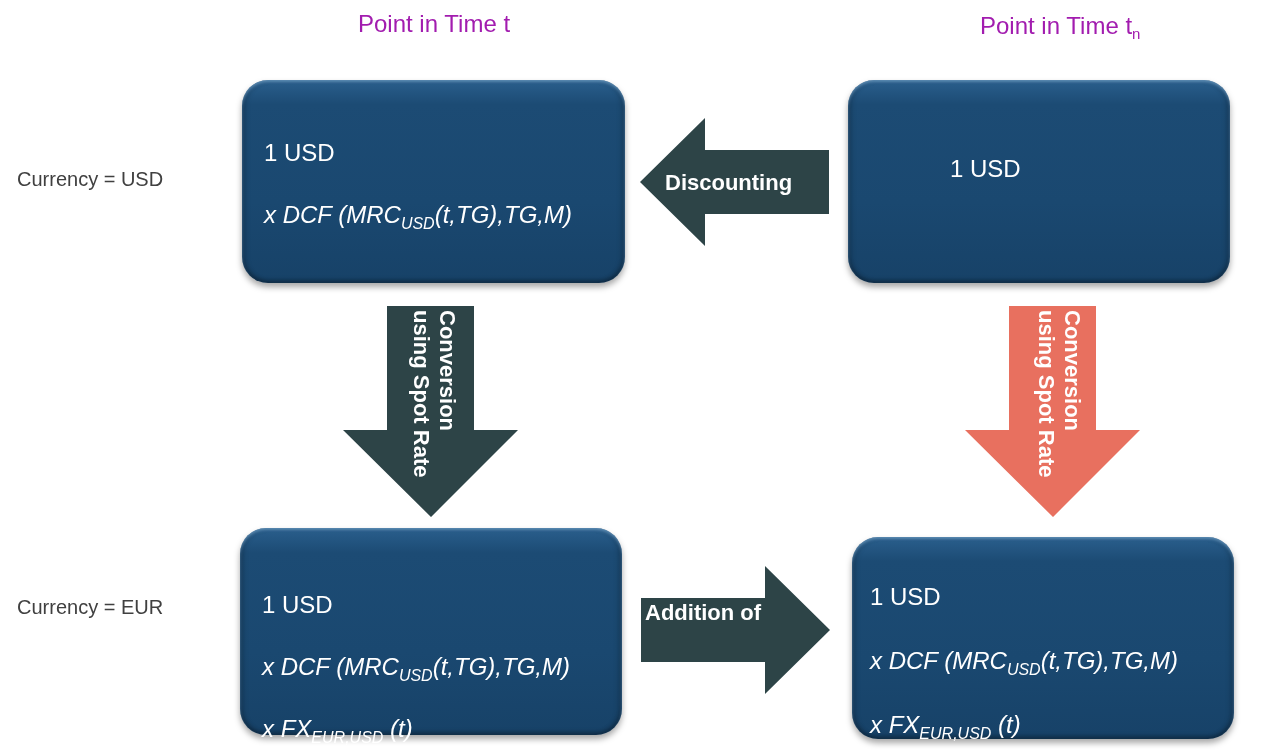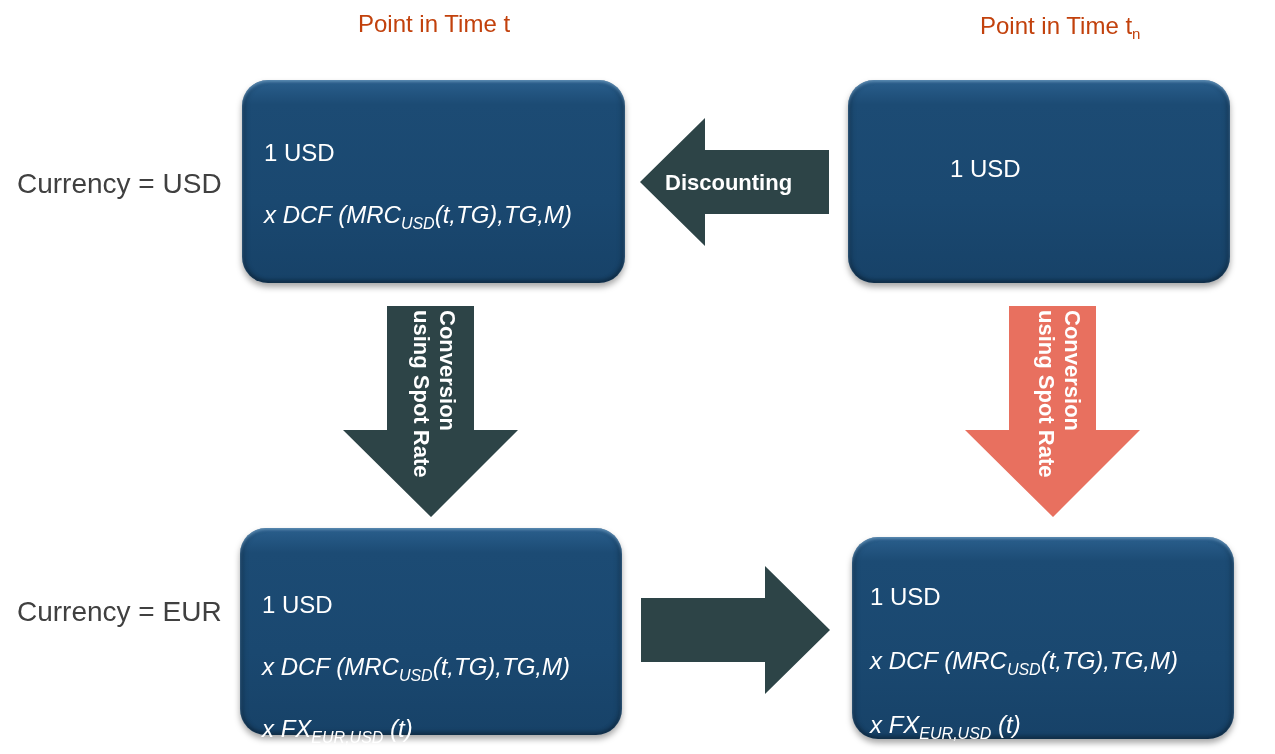--- a/index.html
+++ b/index.html
@@ -1,20 +1,20 @@
 <!DOCTYPE html>
 <html><head>
 <meta charset="utf-8">
 <style>
   html, body { margin: 0; padding: 0; background: #ffffff; }
   body { width: 1275px; height: 754px; position: relative; overflow: hidden;
          font-family: "Liberation Sans", sans-serif; }
-  .hdr { position: absolute; font-size: 24px; color: #c2410c; white-space: nowrap; }
+  .hdr { position: absolute; font-size: 24px; color: #a21caf; white-space: nowrap; }
   .hdr sub { font-size: 15px; vertical-align: -5px; }
-  .rowlbl { position: absolute; font-size: 28px; color: #404040; white-space: nowrap; }
+  .rowlbl { position: absolute; font-size: 20px; color: #404040; white-space: nowrap; }
 
   .box { position: absolute; border-radius: 26px;
          background: linear-gradient(180deg, #2a5f8d 0%, #1c4b74 12%, #1a4870 60%, #174268 100%);
          box-shadow: 0 4px 6px rgba(0,0,0,0.35), inset 0 2px 3px rgba(140,190,230,0.55),
                      inset 0 -3px 4px rgba(0,0,0,0.25), inset 4px 0 5px rgba(0,0,0,0.15),
                      inset -4px 0 5px rgba(0,0,0,0.15);
          color: #ffffff; }
   .box .txt { position: absolute; font-size: 24px; line-height: 30px; white-space: nowrap; }
   .box .ln { display: block; }
   .box .it { font-style: italic; margin-top: 32px; }
@@ -88,13 +88,14 @@
 </svg>
 <div class="vlabel" style="left:1085px; top:310px;">
   <span class="ln" style="display:block;">Conversion</span>
   <span class="ln" style="display:block;">using Spot Rate</span>
 </div>
 
 <svg class="arrow" style="left:641px; top:566px;" width="190" height="128">
   <polygon points="0,32 124,32 124,0 189,64 124,128 124,96 0,96" fill="#2d4447"></polygon>
 </svg>
 <div class="arrow-label" style="left:645px; top:598px;">
+  <span style="display:block;">Addition of</span>
 </div>
 
 </body></html>

